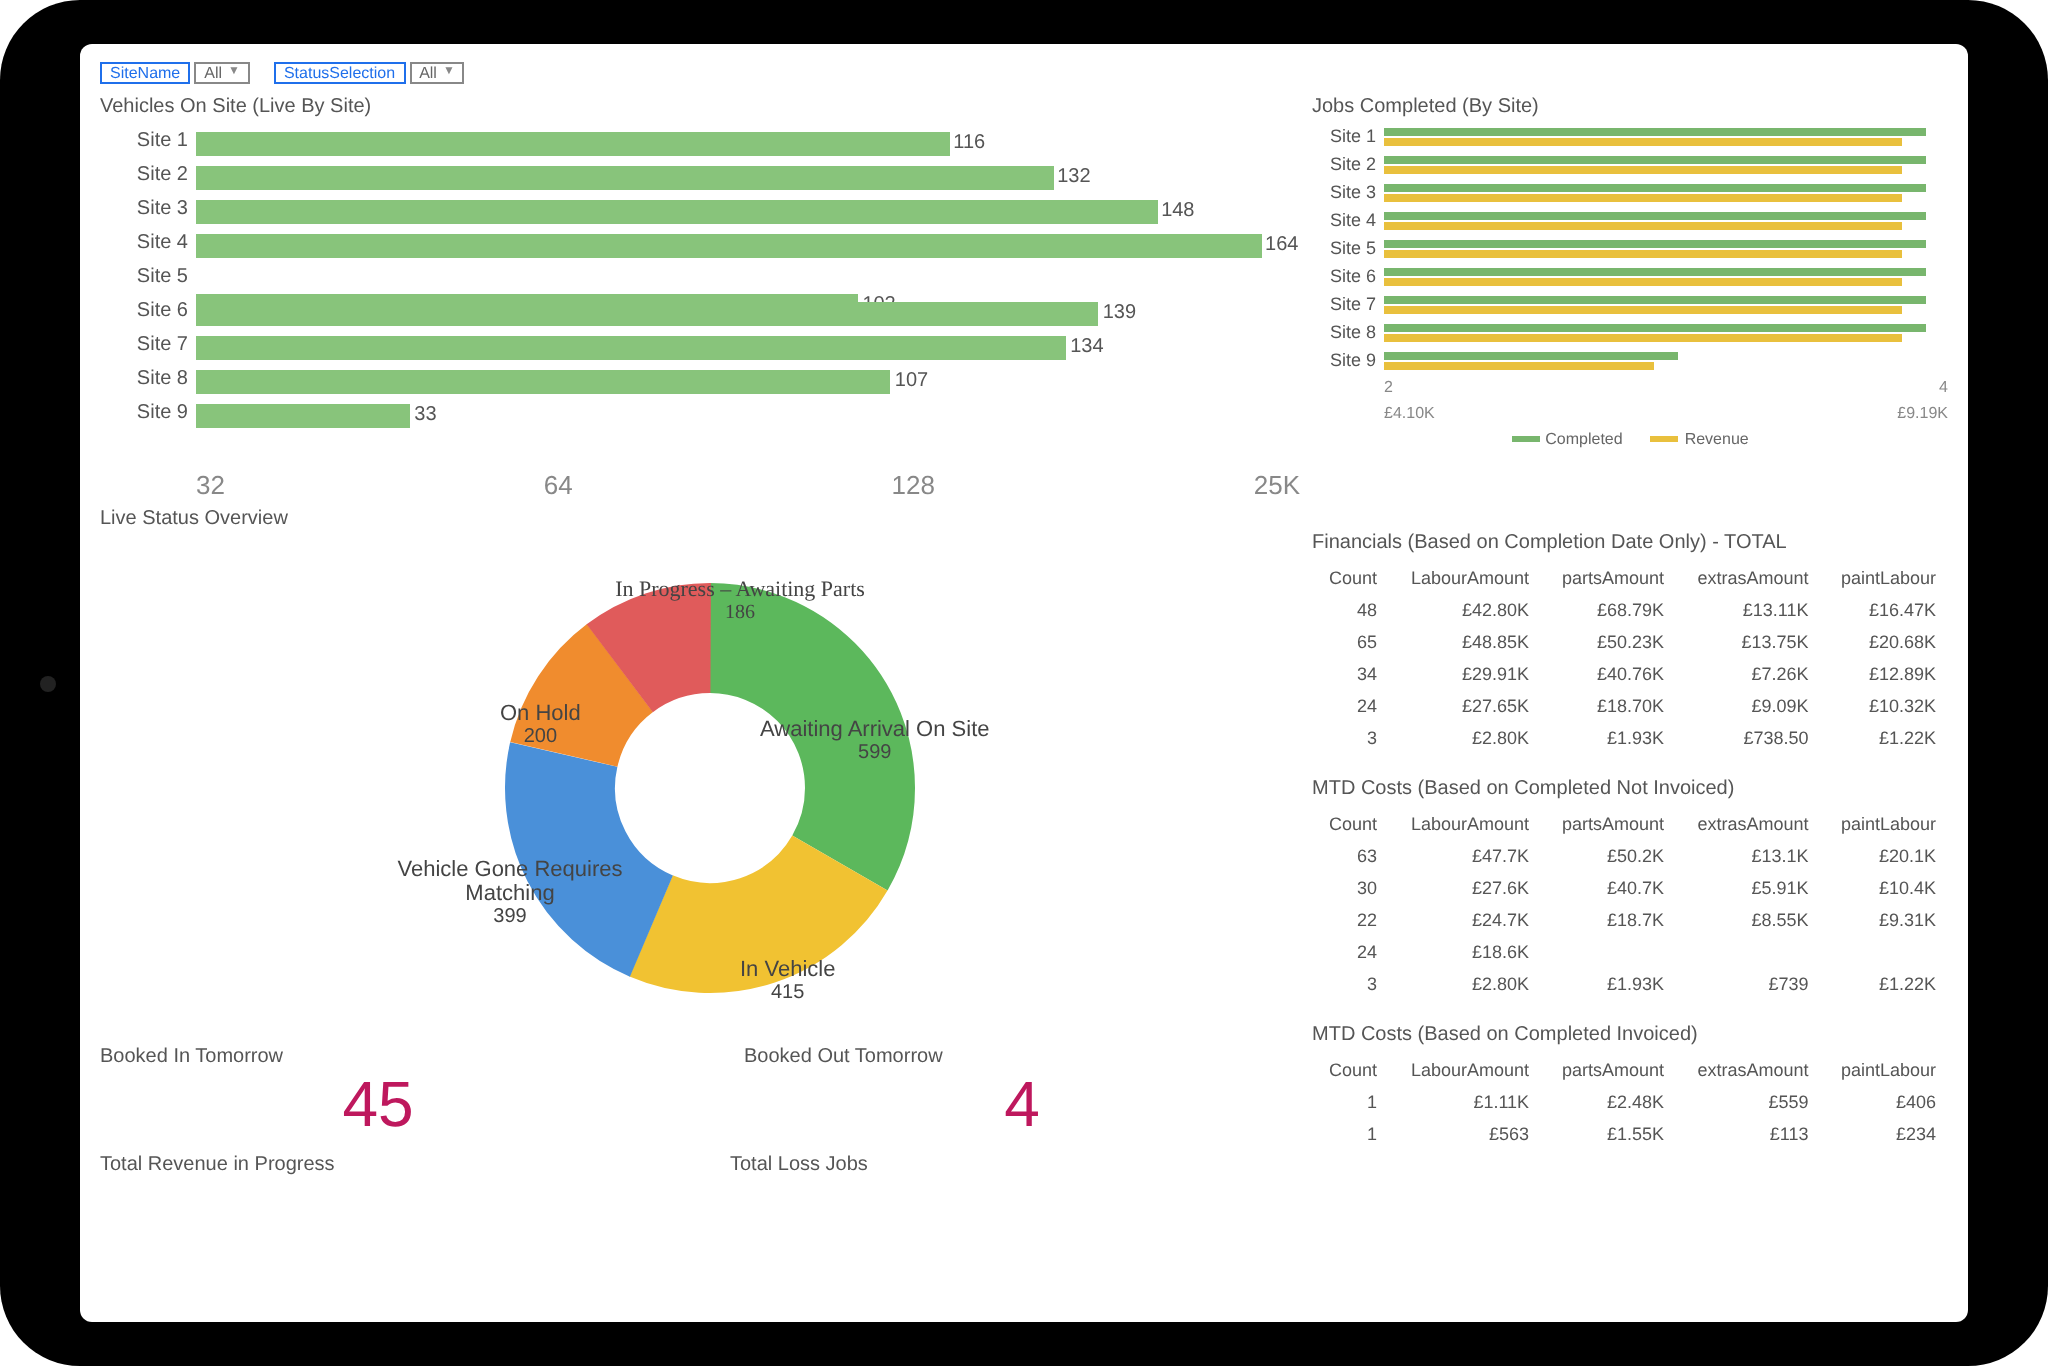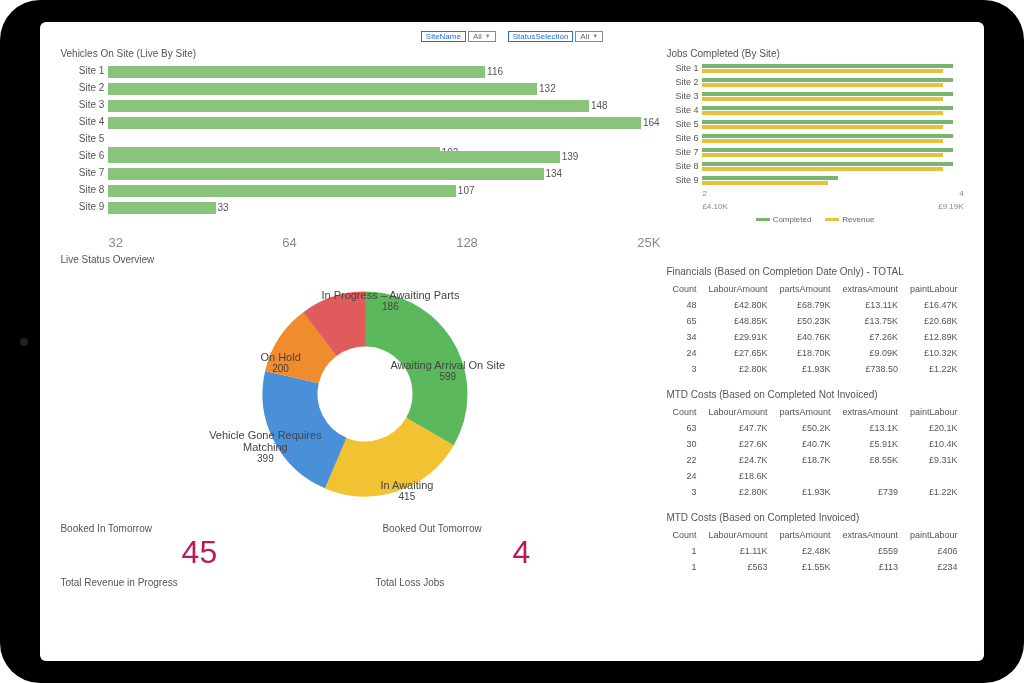--- a/index.html
+++ b/index.html
@@ -8,21 +8,21 @@
   .tablet {
     width: 1024px; height: 683px; background: #000; border-radius: 40px;
     padding: 22px 40px; position: relative;
   }
   .camera {
     position:absolute; left:20px; top:50%; transform:translateY(-50%);
     width:8px; height:8px; border-radius:50%; background:#222;
   }
   .screen {
     width: 100%; height: 100%; background: #fff; border-radius: 6px;
-    padding: 6px 10px; overflow: hidden; display:flex; flex-direction: column; align-items: center;
+    padding: 6px 10px; overflow: hidden; display:flex; flex-direction: column;
   }
 
   
   .filters { display:flex; gap:2px; align-items:center; height:16px; }
   .f-label { background:#fff; color:#1f6feb; border:1px solid #1f6feb; padding:0 4px; font-size:8px; }
   .f-select { background:#fff; border:1px solid #888; padding:0 4px; font-size:8px; color:#666; display:inline-flex; align-items:center; gap:3px; cursor:pointer;}
   .chev { font-size:6px; color:#888; }
 
   .main-grid {
     flex:1; display:grid;
@@ -250,32 +250,32 @@
             <circle r="30" cx="50" cy="50" fill="transparent" stroke="#f1c232" stroke-width="22" stroke-dasharray="43.5 188.5" transform="rotate(30 50 50)"></circle>
             <circle r="30" cx="50" cy="50" fill="transparent" stroke="#4a90d9" stroke-width="22" stroke-dasharray="41.8 188.5" transform="rotate(113 50 50)"></circle>
             <circle r="30" cx="50" cy="50" fill="transparent" stroke="#f08c2e" stroke-width="22" stroke-dasharray="21.0 188.5" transform="rotate(193 50 50)"></circle>
             <circle r="30" cx="50" cy="50" fill="transparent" stroke="#e05b5b" stroke-width="22" stroke-dasharray="19.5 188.5" transform="rotate(233 50 50)"></circle>
           </svg>
           <div class="donut-annot" style="left:200px; top:90px;">
             <span>Awaiting Arrival On Site</span>
             <span class="cnt">599</span>
           </div>
           <div class="donut-annot" style="left:190px; top:210px;">
-            <span>In Awaiting</span>
+            <span>In Vehicle</span>
             <span class="cnt">415</span>
           </div>
           <div class="donut-annot" style="left:0px; top:160px; width:150px;">
             <span>Vehicle Gone Requires Matching</span>
             <span class="cnt">399</span>
           </div>
           <div class="donut-annot" style="left:70px; top:82px;">
             <span>On Hold</span>
             <span class="cnt">200</span>
           </div>
-          <div class="donut-annot" style="left:120px; top:20px; width:160px;">
+          <div class="donut-annot" style="left:110px; top:20px; width:160px;font-family:Liberation Serif, serif;">
             <span>In Progress – Awaiting Parts</span>
             <span class="cnt">186</span>
           </div>
         </div>
 
         <div class="bottom-cards">
           <div class="card">
             <div class="panel-title">Booked In Tomorrow</div>
             <div class="big">45</div>
           </div>

